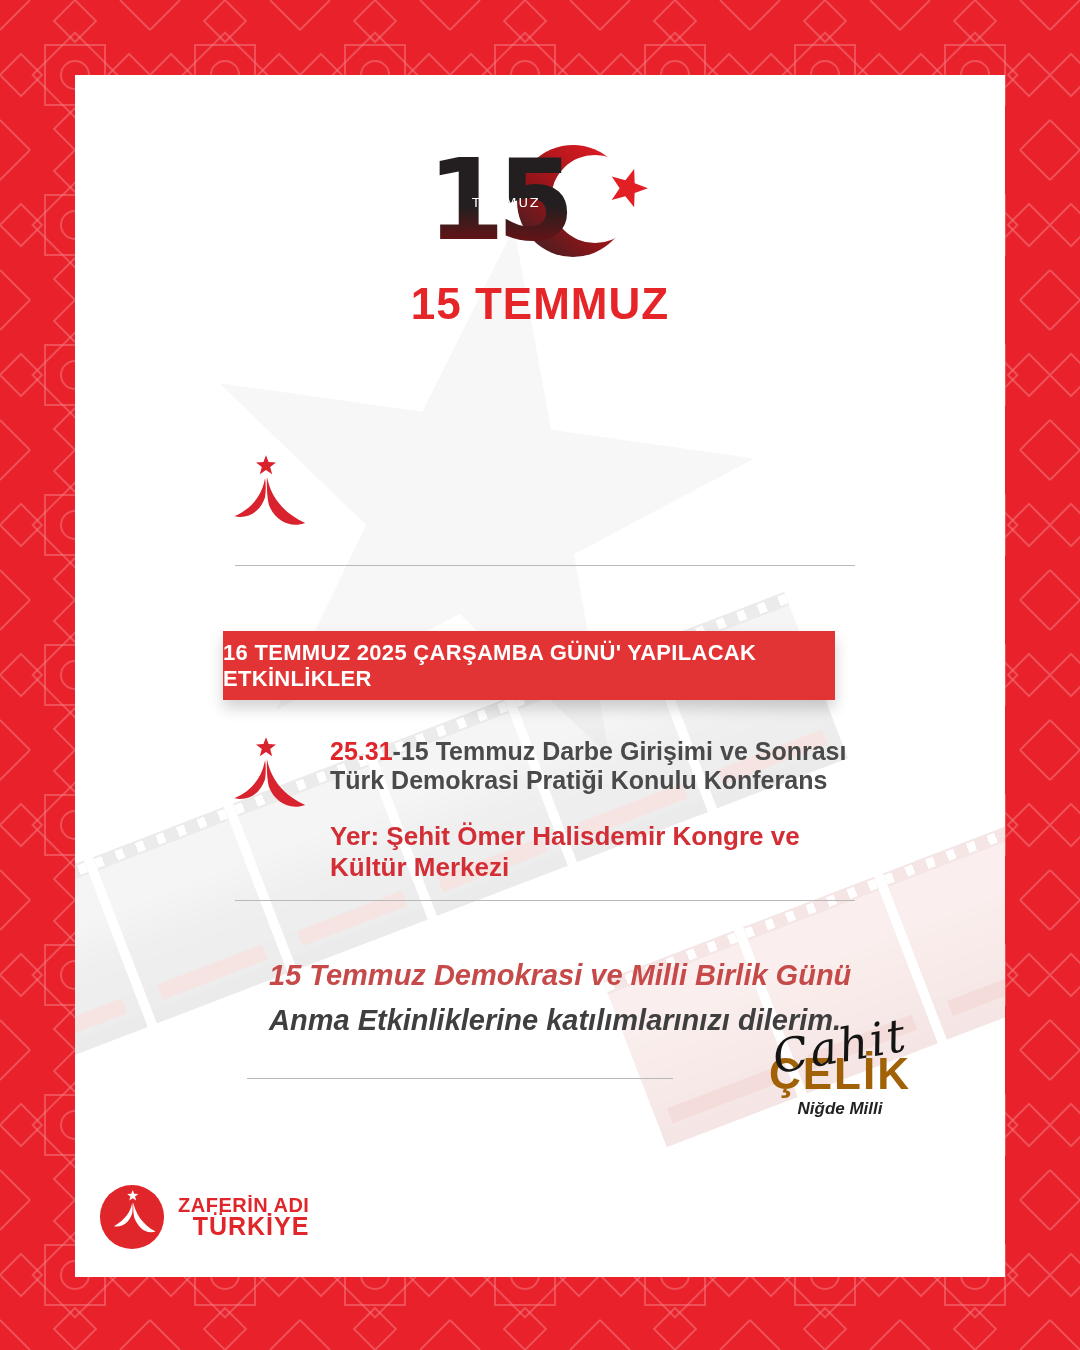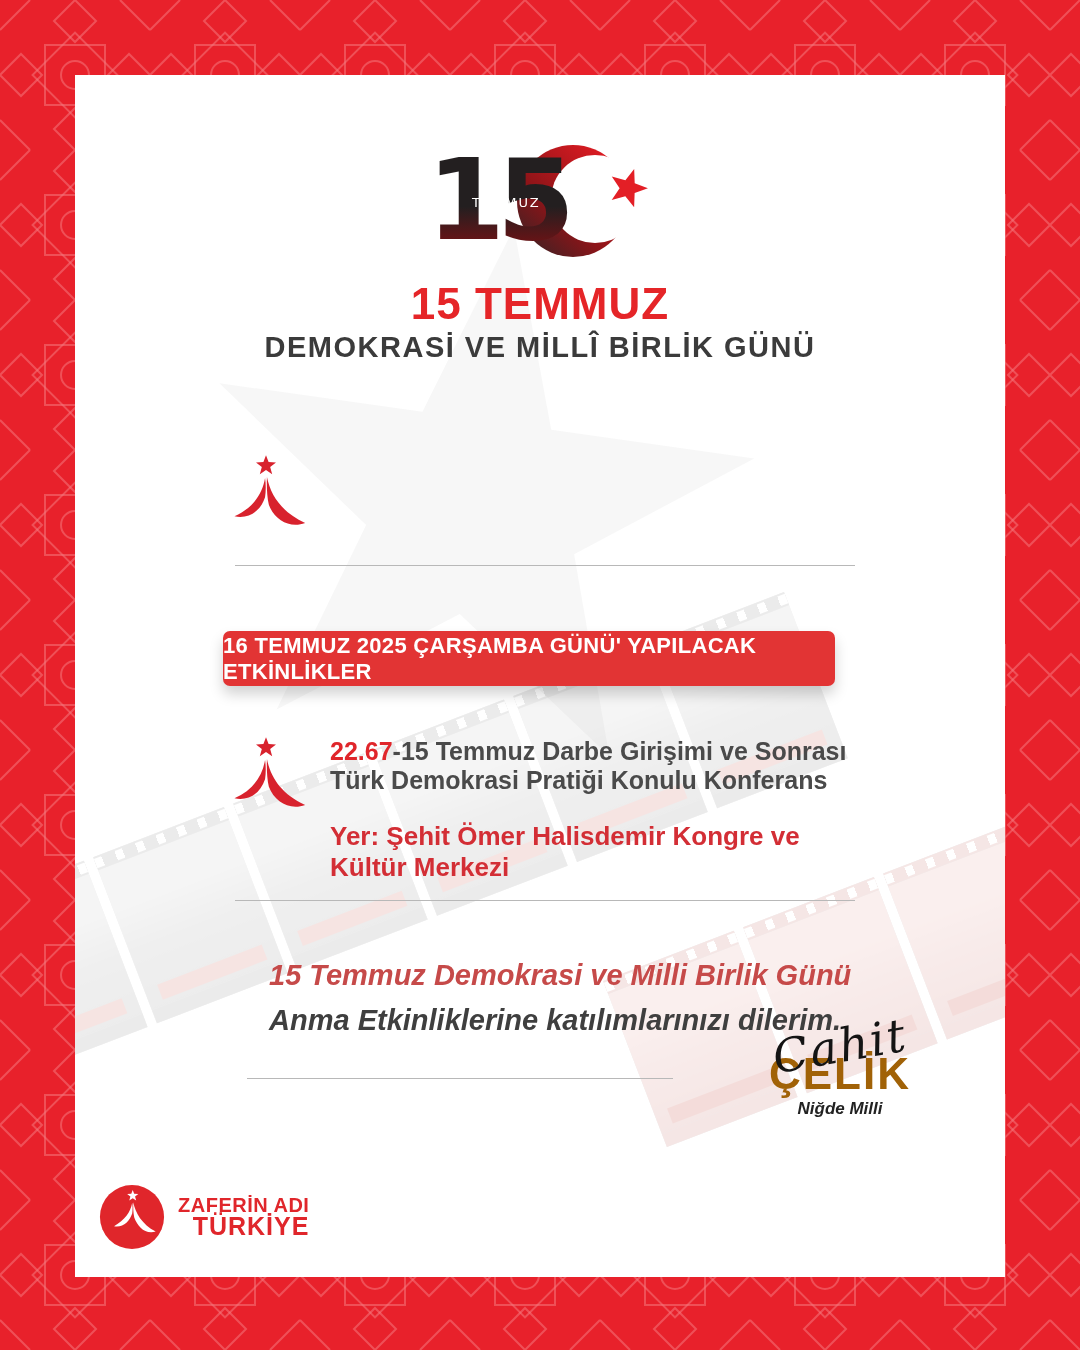--- a/index.html
+++ b/index.html
@@ -70,25 +70,24 @@
   .venue{
     position:absolute;left:255px;top:746px;width:540px;
     font-size:26px;line-height:1.18;color:#d32e35;font-weight:800;
   }
   .divider{position:absolute;height:0;border-top:1px solid #b8b8b8;}
   .divider.d1{left:160px;top:490px;width:620px;}
   .divider.d2{left:160px;top:825px;width:620px;}
   .divider.d3{left:172px;top:1003px;width:426px;}
   
   .banner{
-    position:absolute;left:148px;top:556px;width:612px;height:55px;
+    position:absolute;left:148px;top:556px;width:612px;height:69px;
     background:#e23434;color:#ffffff;display:flex;align-items:center;justify-content:center;
     font-size:22px;font-weight:800;letter-spacing:.3px;
     box-shadow:0 8px 14px rgba(0,0,0,.18);
-    border-radius:7px;
   }
   
   .closing{
     position:absolute;left:150px;top:878px;width:650px;
     font-size:29px;font-style:italic;line-height:1.55;color:#3f3f3f;font-weight:600;margin-left:44px;
   }
   .closing .hl{color:#c64a49;}
   
   .sig{position:absolute;left:630px;top:948px;width:270px;text-align:center;}
   .sig-script{
@@ -176,39 +175,38 @@
       </defs>
       <circle cx="148" cy="68" r="56" fill="url(#cresGrad)" mask="url(#cresMask)"></circle>
       <g transform="rotate(18 203 55)">
         <polygon fill="#e31f26" points="203,35 207.9,48.4 222,49 210.9,57.8 214.8,71.5 203,63.6 191.2,71.5 195.1,57.8 184,49 198.1,48.4"></polygon>
       </g>
       <text x="2" y="106" font-family="'DejaVu Sans',sans-serif" font-weight="bold" font-size="112" letter-spacing="-8" fill="url(#numGrad)">15</text>
       <text x="47" y="74" font-family="'DejaVu Sans',sans-serif" font-size="13" letter-spacing="2" fill="#ffffff">TEMMUZ</text>
     </svg>
 
     <div class="title">15 TEMMUZ</div>
-    <div class="subtitle">DEMOKRASİ VE MİLLÎ BİRLİK GÜNÜ</div>
 
     <svg class="event-icon e1" viewBox="0 0 90 100">
       <polygon fill="#d8222d" points="45,2 47.7,9.28 55.46,9.6 49.37,14.42 51.47,21.9 45,17.6 38.53,21.9 40.63,14.42 34.54,9.6 42.3,9.28"></polygon>
       <path fill="#d8222d" d="M44 26 C41 44 30 58 12 66 C27 69 39 61 44 46 C45 40 45 32 44 26 Z"></path>
       <path fill="#d8222d" d="M46 25 C50 45 62 62 86 73 C70 79 54 70 48 54 C46 46 45.6 34 46 25 Z"></path>
     </svg>
 
     <div class="divider d1"></div>
 
     <div class="banner">16 TEMMUZ 2025 ÇARŞAMBA GÜNÜ' YAPILACAK ETKİNLİKLER</div>
 
     <svg class="event-icon e2" viewBox="0 0 90 100">
       <polygon fill="#d8222d" points="45,2 47.7,9.28 55.46,9.6 49.37,14.42 51.47,21.9 45,17.6 38.53,21.9 40.63,14.42 34.54,9.6 42.3,9.28"></polygon>
       <path fill="#d8222d" d="M44 26 C41 44 30 58 12 66 C27 69 39 61 44 46 C45 40 45 32 44 26 Z"></path>
       <path fill="#d8222d" d="M46 25 C50 45 62 62 86 73 C70 79 54 70 48 54 C46 46 45.6 34 46 25 Z"></path>
     </svg>
     <div class="event-text e2">
-      <span class="time">22.67</span><span>-15 Temmuz Darbe Girişimi ve Sonrası Türk Demokrasi Pratiği Konulu Konferans</span>
+      <span class="time">25.31</span><span>-15 Temmuz Darbe Girişimi ve Sonrası Türk Demokrasi Pratiği Konulu Konferans</span>
     </div>
     <div class="venue">Yer: Şehit Ömer Halisdemir Kongre ve Kültür Merkezi</div>
 
     <div class="divider d2"></div>
 
     <div class="closing">
       <span class="hl">15 Temmuz Demokrasi ve Milli Birlik Günü</span><span> Anma Etkinliklerine katılımlarınızı dilerim.</span>
     </div>
 
     <div class="divider d3"></div>

